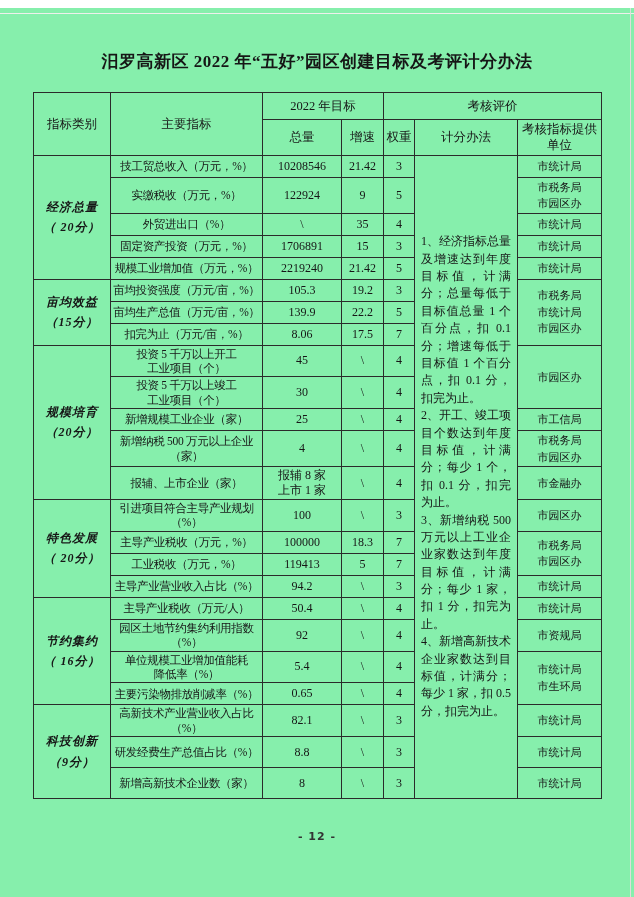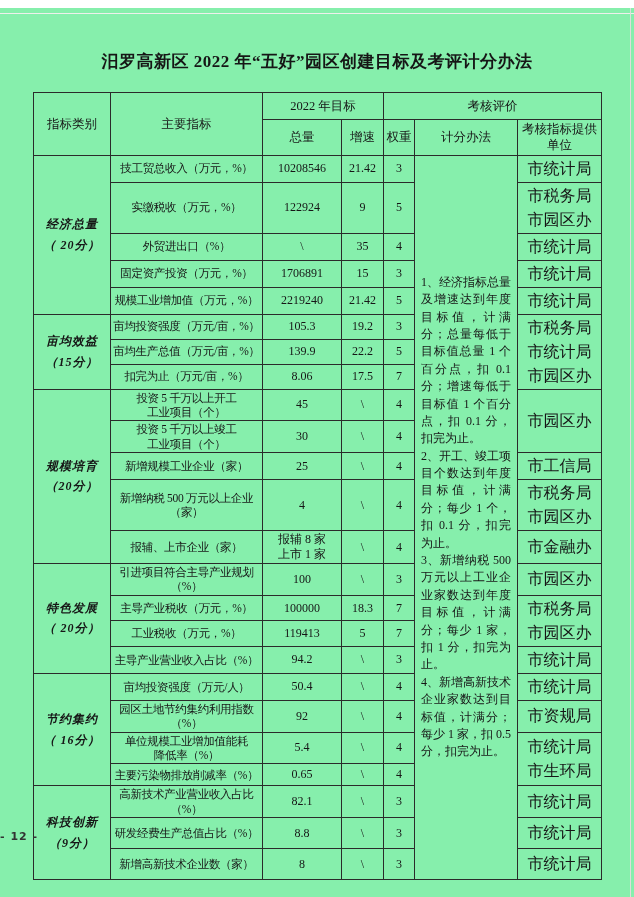--- a/index.html
+++ b/index.html
@@ -51,24 +51,25 @@
   }
   td.ind { font-size: 11.5px; letter-spacing: -0.3px; }
   td.num { font-size: 12px; }
   td.method {
     text-align: justify;
     padding: 16px 6px;
     font-size: 12px;
     line-height: 1.45;
     vertical-align: middle;
   }
-  td.unit { font-size: 16px; line-height: 1.5; }
+  td.unit { font-size: 11px; line-height: 1.5; }
   .page-number {
     position: absolute;
     top: 822px; left: 0; width: 100%;
+    text-align: center;
     font-size: 11px;
     font-weight: 700;
     letter-spacing: 1px;
     font-family: "DejaVu Sans", sans-serif;
     color: #333;
   }
 </style>
 </head>
 <body>
 
@@ -238,21 +239,21 @@
         <tr class="r-s">
           <td class="ind">主导产业营业收入占比（%）</td>
           <td class="num">94.2</td>
           <td class="num">\</td>
           <td class="num">3</td>
           <td class="unit">市统计局</td>
         </tr>
         <tr class="r-s">
           <td class="cat" rowspan="4">节约集约
 （ 16分）</td>
-          <td class="ind">亩均投资强度（万元/人）</td>
+          <td class="ind">主导产业税收（万元/人）</td>
           <td class="num">50.4</td>
           <td class="num">\</td>
           <td class="num">4</td>
           <td class="unit">市统计局</td>
         </tr>
         <tr class="r-d">
           <td class="ind">园区土地节约集约利用指数
 （%）</td>
           <td class="num">92</td>
           <td class="num">\</td>

